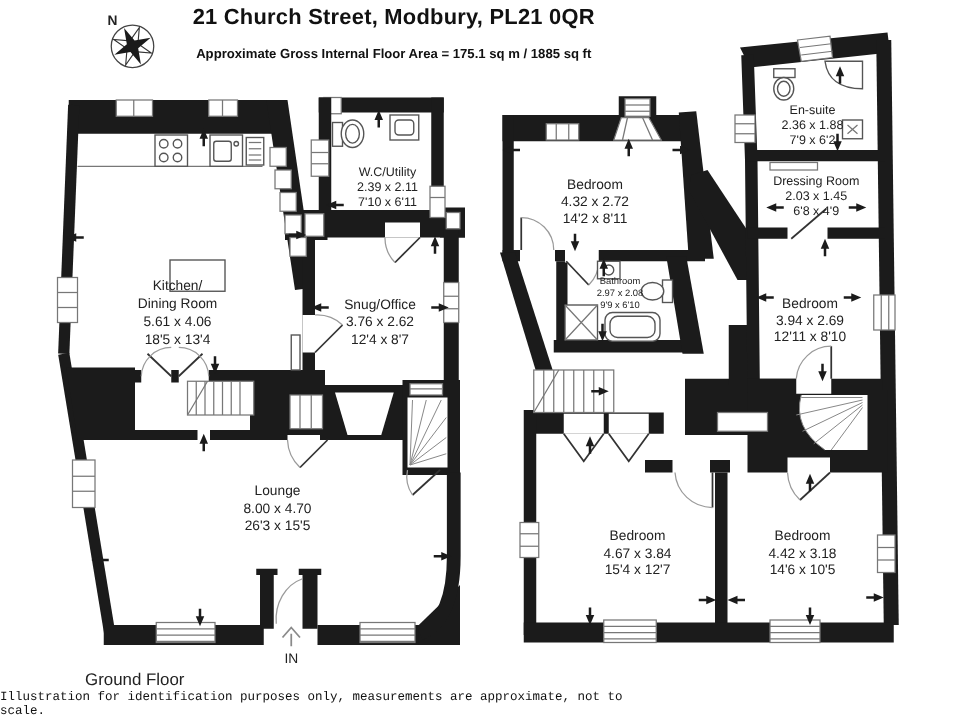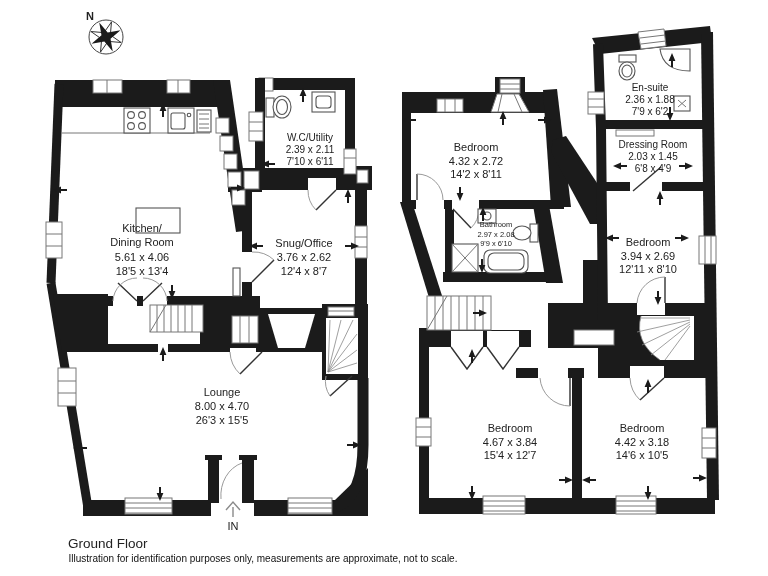--- a/index.html
+++ b/index.html
@@ -5,42 +5,44 @@
   html,body{margin:0;padding:0;background:#fff;}
   .canvas{position:relative;width:768px;height:576px;background:#fff;overflow:hidden;
           font-family:"Liberation Sans",sans-serif;color:#111;}
   .title{position:absolute;top:3px;left:35px;width:560px;text-align:center;
          font-size:17.5px;font-weight:bold;letter-spacing:.2px;}
   .subtitle{position:absolute;top:37px;left:35px;width:560px;text-align:center;
             font-size:10.5px;font-weight:bold;}
   .floor-label{position:absolute;top:536px;font-size:13.5px;color:#222;}
   .floor-label.gf{left:68px;text-align:center;}
   .floor-label.ff{left:422px;margin-top:39px;}
-  .footer{position:absolute;top:553px;left:0;width:526px;text-align:center;
-          font-size:10px;color:#111;}
+  .footer{position:absolute;top:553px;left:0;width:526px;text-align:left;
+          font-size:10px;color:#111;font-family:Liberation Mono, monospace;}
   svg{position:absolute;top:0;left:0;}
   svg text{fill:#222;text-anchor:middle;}
   .rm{font-size:11px;}
   .rm-m{font-size:10px;}
   .rm-s{font-size:7.5px;}
   .in-txt{font-size:11px;}
   .n-txt{font-size:11px;font-weight:bold;text-anchor:middle;}
   .wall{fill:#1b1b1b;stroke:none;}
   .wline{stroke:#1b1b1b;fill:none;}
   .win{fill:#fff;stroke:#777;stroke-width:1;}
   .tick{stroke:#777;stroke-width:1;fill:none;}
   .fix{stroke:#555;stroke-width:1.1;fill:#fff;}
   .arc{stroke:#9a9a9a;stroke-width:1;fill:none;}
   .leaf{stroke:#333;stroke-width:1.4;fill:none;}
   .fan{stroke:#888;stroke-width:.8;fill:none;}
 </style>
 </head>
 <body>
 
 <div class="canvas">
+  <div class="title">21 Church Street, Modbury, PL21 0QR</div>
+  <div class="subtitle">Approximate Gross Internal Floor Area  = 175.1 sq m / 1885 sq ft</div>
 
   <svg width="768" height="576" viewBox="0 0 768 576">
     <defs>
       <path id="dimarrow" d="M0,-7 L3.4,1 L1,1 L1,7 L-1,7 L-1,1 L-3.4,1 Z"></path>
       <path id="star4" d="M0,-16 L3.4,-3.4 L16,0 L3.4,3.4 L0,16 L-3.4,3.4 L-16,0 L-3.4,-3.4 Z"></path>
     </defs>
 
     <g>
       <circle cx="106" cy="37" r="17" fill="none" stroke="#444" stroke-width="1"></circle>
       <use href="#star4" transform="translate(106 37) rotate(20)" fill="#fff" stroke="#333" stroke-width="0.9"></use>

